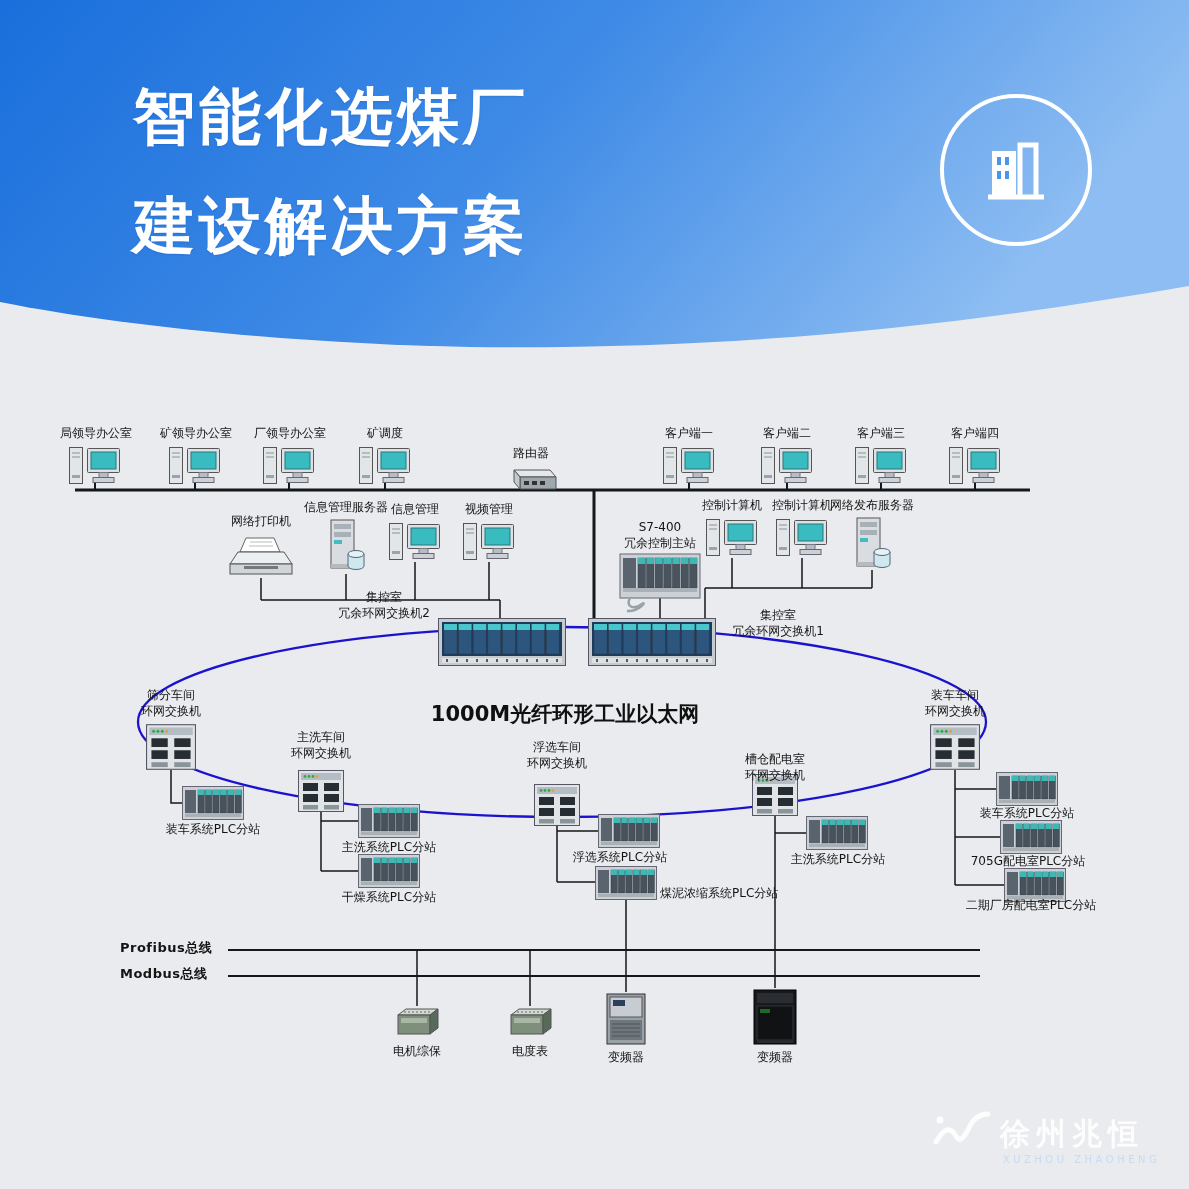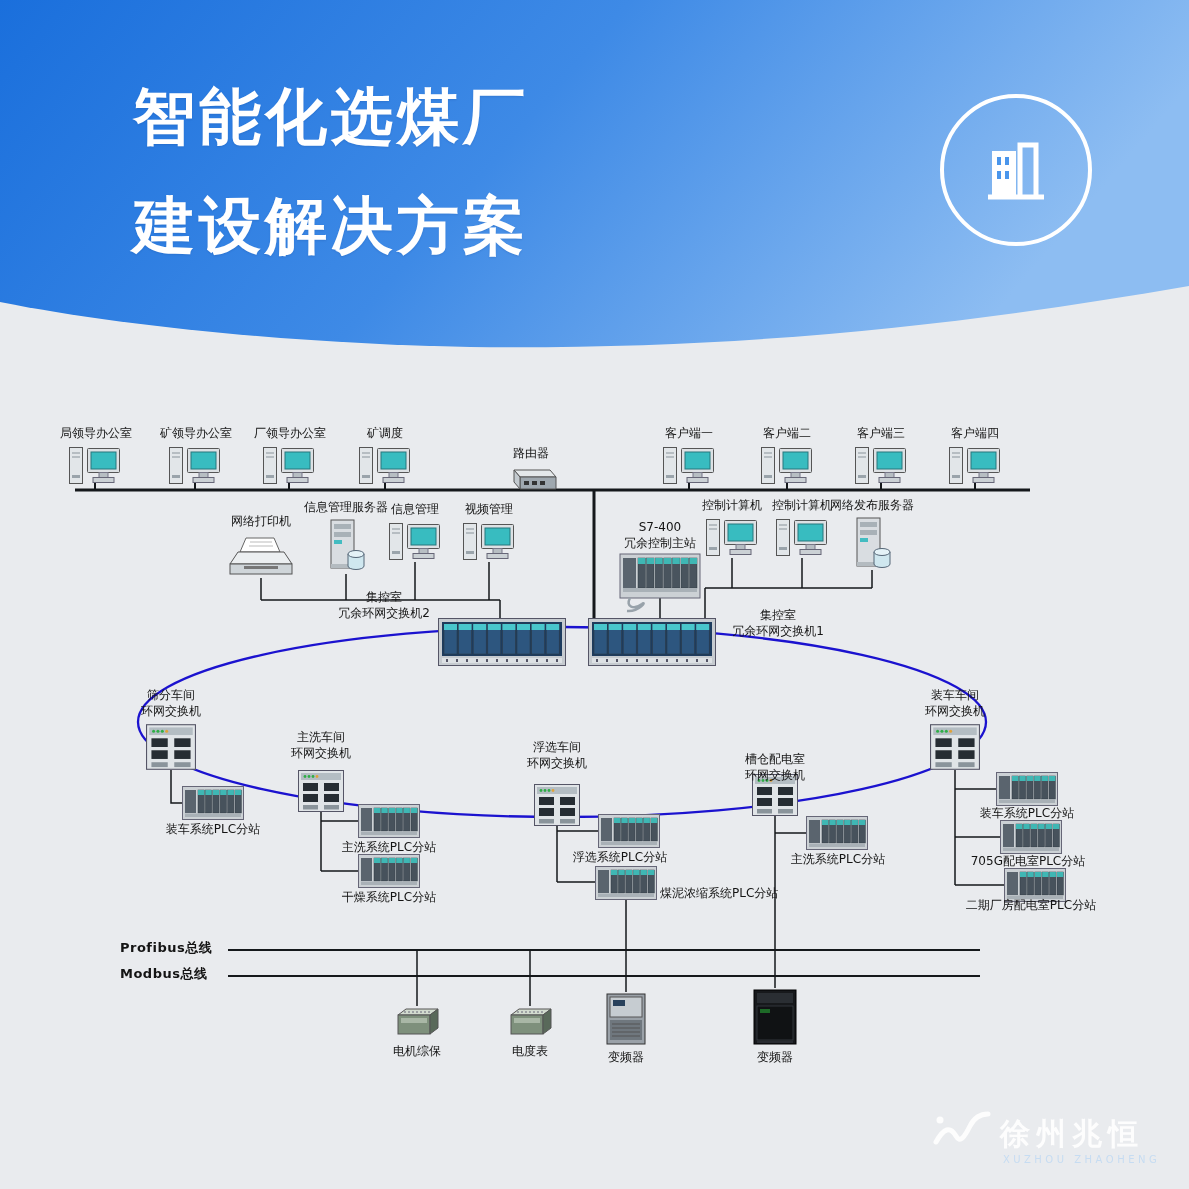--- a/index.html
+++ b/index.html
@@ -330,20 +330,21 @@
         <rect x="88" y="41" width="2" height="3" fill="#556"></rect>
         <rect x="98" y="41" width="2" height="3" fill="#556"></rect>
         <rect x="108" y="41" width="2" height="3" fill="#556"></rect>
         <rect x="118" y="41" width="2" height="3" fill="#556"></rect>
       </svg></div>
   <div class="lbl" style="left:328px;top:590px;width:112px">集控室
 冗余环网交换机2</div>
   <div class="lbl" style="left:722px;top:608px;width:112px">集控室
 冗余环网交换机1</div>
 
+  <div class="ring-label">1000M光纤环形工业以太网</div>
 
   <div class="ic" style="left:146px;top:724px"><svg width="50" height="46" viewBox="0 0 46 42" xmlns="http://www.w3.org/2000/svg">
         <rect x="0.5" y="0.5" width="45" height="41" fill="#e0e4e7" stroke="#556"></rect>
         <rect x="3" y="3" width="40" height="7" fill="#b4bdc3"></rect>
         <circle cx="7" cy="6.5" r="1.4" fill="#2fae47"></circle>
         <circle cx="11" cy="6.5" r="1.4" fill="#2fae47"></circle>
         <circle cx="15" cy="6.5" r="1.4" fill="#2fae47"></circle>
         <circle cx="19" cy="6.5" r="1.4" fill="#e0a33b"></circle>
         <rect x="5" y="13" width="15" height="8" fill="#262d33"></rect>
         <rect x="26" y="13" width="15" height="8" fill="#262d33"></rect>

